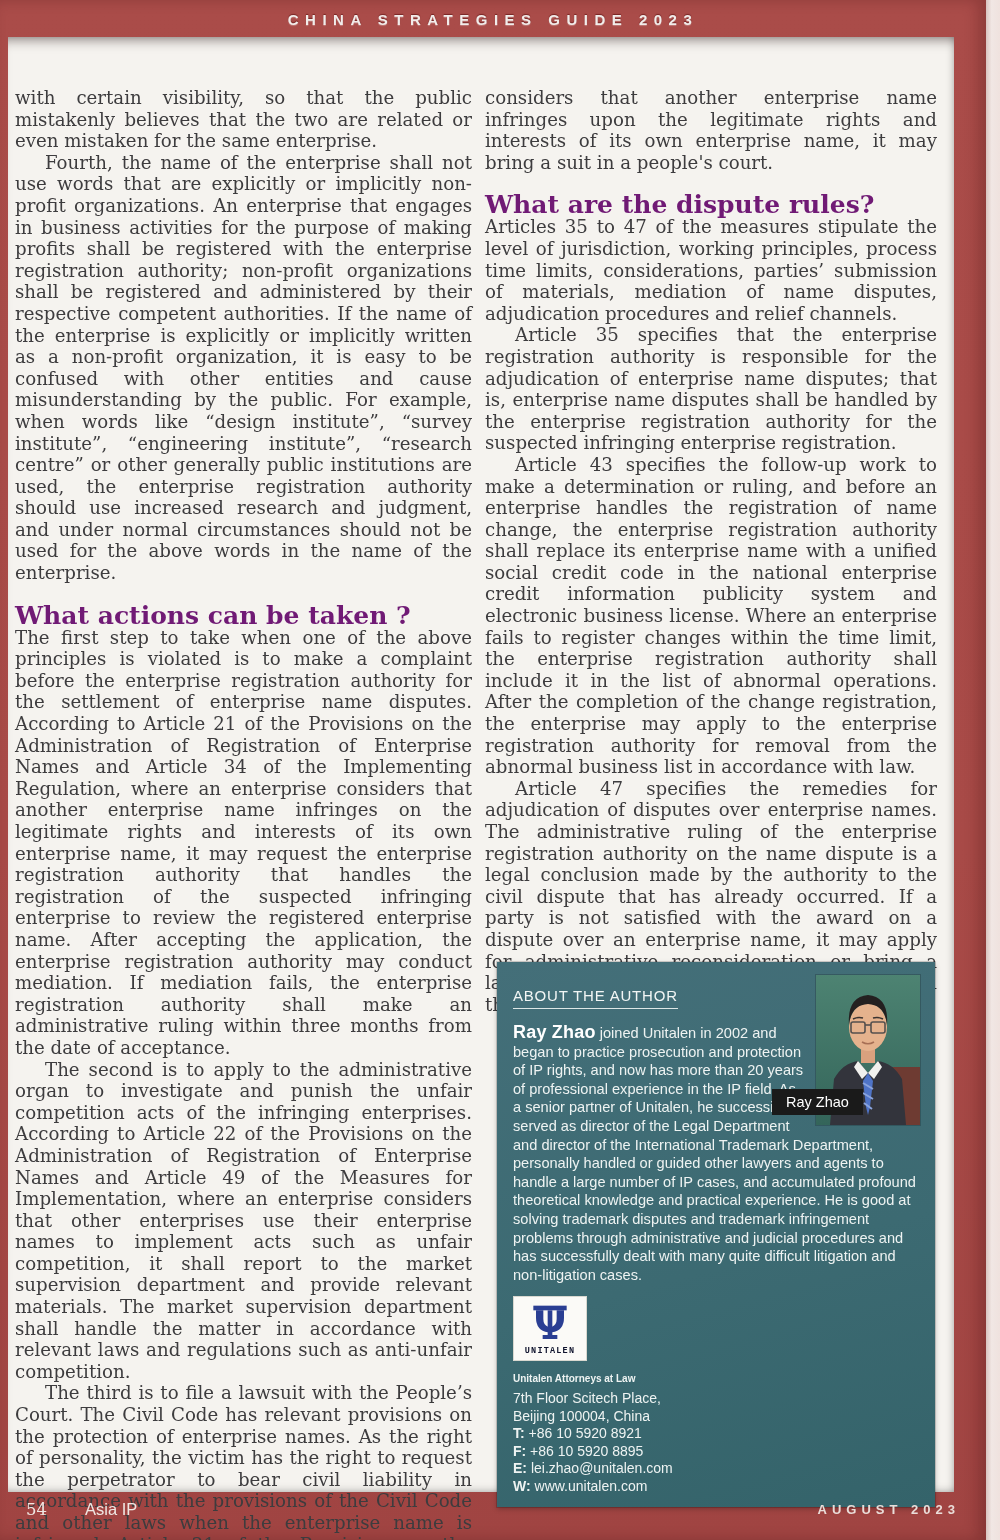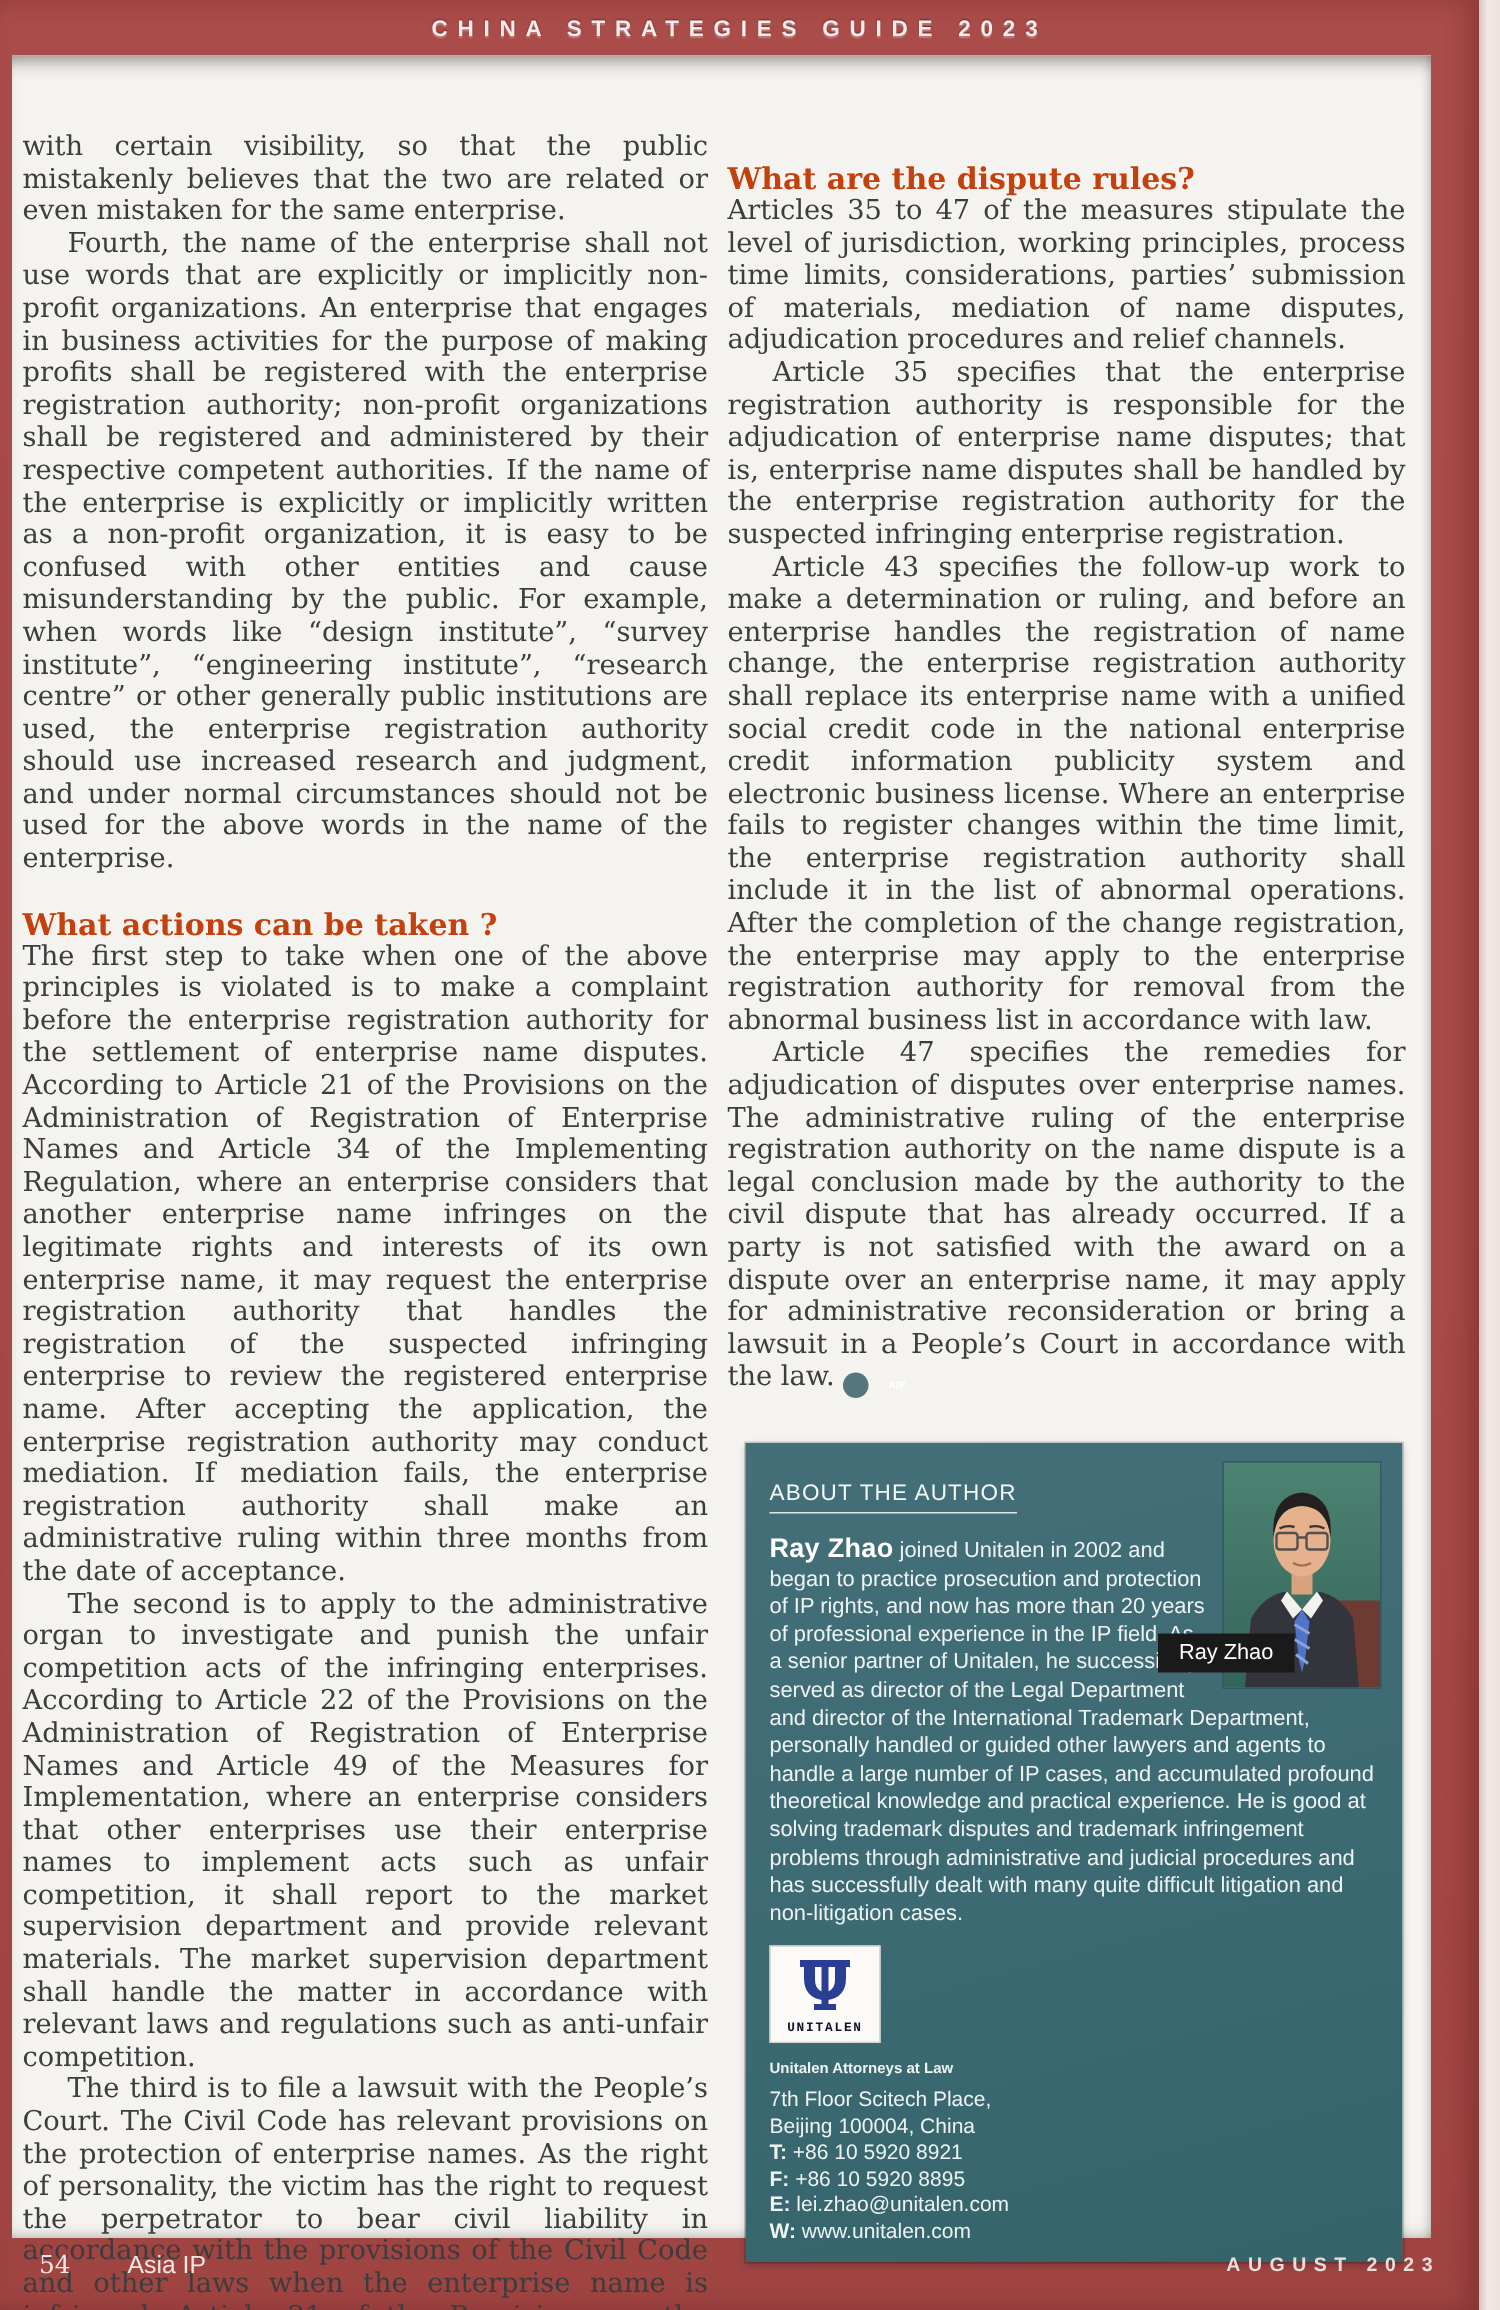--- a/index.html
+++ b/index.html
@@ -19,21 +19,21 @@
     box-shadow:inset 0 12px 12px -9px rgba(45,25,25,.5),
                inset -5px 0 8px -5px rgba(0,0,0,.28),
                inset 0 -8px 10px -8px rgba(0,0,0,.3);}
 
   .col{position:absolute;top:50px;font-family:"DejaVu Serif","Liberation Serif",serif;
     font-size:18.2px;line-height:21.6px;color:#3d3c3e;text-align:justify;}
   .col-left{left:7px;width:457px;}
   .col-right{left:477px;width:452px;}
   .col p{margin:0;}
   .col p.indent{text-indent:30px;}
-  .col h3{margin:21px 0 0 0;font-size:20px;line-height:22px;color:#c2410c;}
+  .col h3{margin:21px 0 0 0;font-size:25px;line-height:22px;color:#701a75;}
 
   .aip-badge{display:inline-block;width:17px;height:17px;border-radius:50%;background:#56767d;
     color:#fff;font-family:"Liberation Sans",sans-serif;font-size:6.5px;font-weight:bold;
     text-align:center;line-height:17px;vertical-align:-2px;letter-spacing:.3px;}
 
   .author-box{position:absolute;left:489px;top:925px;width:438px;min-height:482px;
     box-sizing:border-box;padding:13px 15px 12px 16px;color:#edf2f1;
     background:linear-gradient(165deg,#446f79 0%,#3c6a72 55%,#34636a 100%);
     box-shadow:0 0 0 1px rgba(0,0,0,.15),0 2px 5px rgba(0,0,0,.25);
     font-family:"Liberation Sans",sans-serif;}
@@ -84,20 +84,21 @@
       <div class="col col-left">
         <p>with certain visibility, so that the public mistakenly believes that the two are related or even mistaken for the same enterprise.</p>
         <p class="indent">Fourth, the name of the enterprise shall not use words that are explicitly or implicitly non-profit organizations. An enterprise that engages in business activities for the purpose of making profits shall be registered with the enterprise registration authority; non-profit organizations shall be registered and administered by their respective competent authorities. If the name of the enterprise is explicitly or implicitly written as a non-profit organization, it is easy to be confused with other entities and cause misunderstanding by the public. For example, when words like “design institute”, “survey institute”, “engineering institute”, “research centre” or other generally public institutions are used, the enterprise registration authority should use increased research and judgment, and under normal circumstances should not be used for the above words in the name of the enterprise.</p>
         <h3>What actions can be taken ?</h3>
         <p>The first step to take when one of the above principles is violated is to make a complaint before the enterprise registration authority for the settlement of enterprise name disputes. According to Article 21 of the Provisions on the Administration of Registration of Enterprise Names and Article 34 of the Implementing Regulation, where an enterprise considers that another enterprise name infringes on the legitimate rights and interests of its own enterprise name, it may request the enterprise registration authority that handles the registration of the suspected infringing enterprise to review the registered enterprise name. After accepting the application, the enterprise registration authority may conduct mediation. If mediation fails, the enterprise registration authority shall make an administrative ruling within three months from the date of acceptance.</p>
         <p class="indent">The second is to apply to the administrative organ to investigate and punish the unfair competition acts of the infringing enterprises. According to Article 22 of the Provisions on the Administration of Registration of Enterprise Names and Article 49 of the Measures for Implementation, where an enterprise considers that other enterprises use their enterprise names to implement acts such as unfair competition, it shall report to the market supervision department and provide relevant materials. The market supervision department shall handle the matter in accordance with relevant laws and regulations such as anti-unfair competition.</p>
         <p class="indent">The third is to file a lawsuit with the People’s Court. The Civil Code has relevant provisions on the protection of enterprise names. As the right of personality, the victim has the right to request the perpetrator to bear civil liability in accordance with the provisions of the Civil Code and other laws when the enterprise name is infringed. Article 21 of the Provisions on the Administration of Registration of Enterprise Names provides that where an enterprise</p>
       </div>
 
       <div class="col col-right">
+        <p>considers that another enterprise name infringes upon the legitimate rights and interests of its own enterprise name, it may bring a suit in a people's court.</p>
         <h3>What are the dispute rules?</h3>
         <p>Articles 35 to 47 of the measures stipulate the level of jurisdiction, working principles, process time limits, considerations, parties’ submission of materials, mediation of name disputes, adjudication procedures and relief channels.</p>
         <p class="indent">Article 35 specifies that the enterprise registration authority is responsible for the adjudication of enterprise name disputes; that is, enterprise name disputes shall be handled by the enterprise registration authority for the suspected infringing enterprise registration.</p>
         <p class="indent">Article 43 specifies the follow-up work to make a determination or ruling, and before an enterprise handles the registration of name change, the enterprise registration authority shall replace its enterprise name with a unified social credit code in the national enterprise credit information publicity system and electronic business license. Where an enterprise fails to register changes within the time limit, the enterprise registration authority shall include it in the list of abnormal operations. After the completion of the change registration, the enterprise may apply to the enterprise registration authority for removal from the abnormal business list in accordance with law.</p>
         <p class="indent"><span>Article 47 specifies the remedies for adjudication of disputes over enterprise names. The administrative ruling of the enterprise registration authority on the name dispute is a legal conclusion made by the authority to the civil dispute that has already occurred. If a party is not satisfied with the award on a dispute over an enterprise name, it may apply for administrative reconsideration or bring a lawsuit in a People’s Court in accordance with the law.</span>
           <span class="aip-badge">AIP</span></p>
       </div>
 
       <div class="author-box">
 

